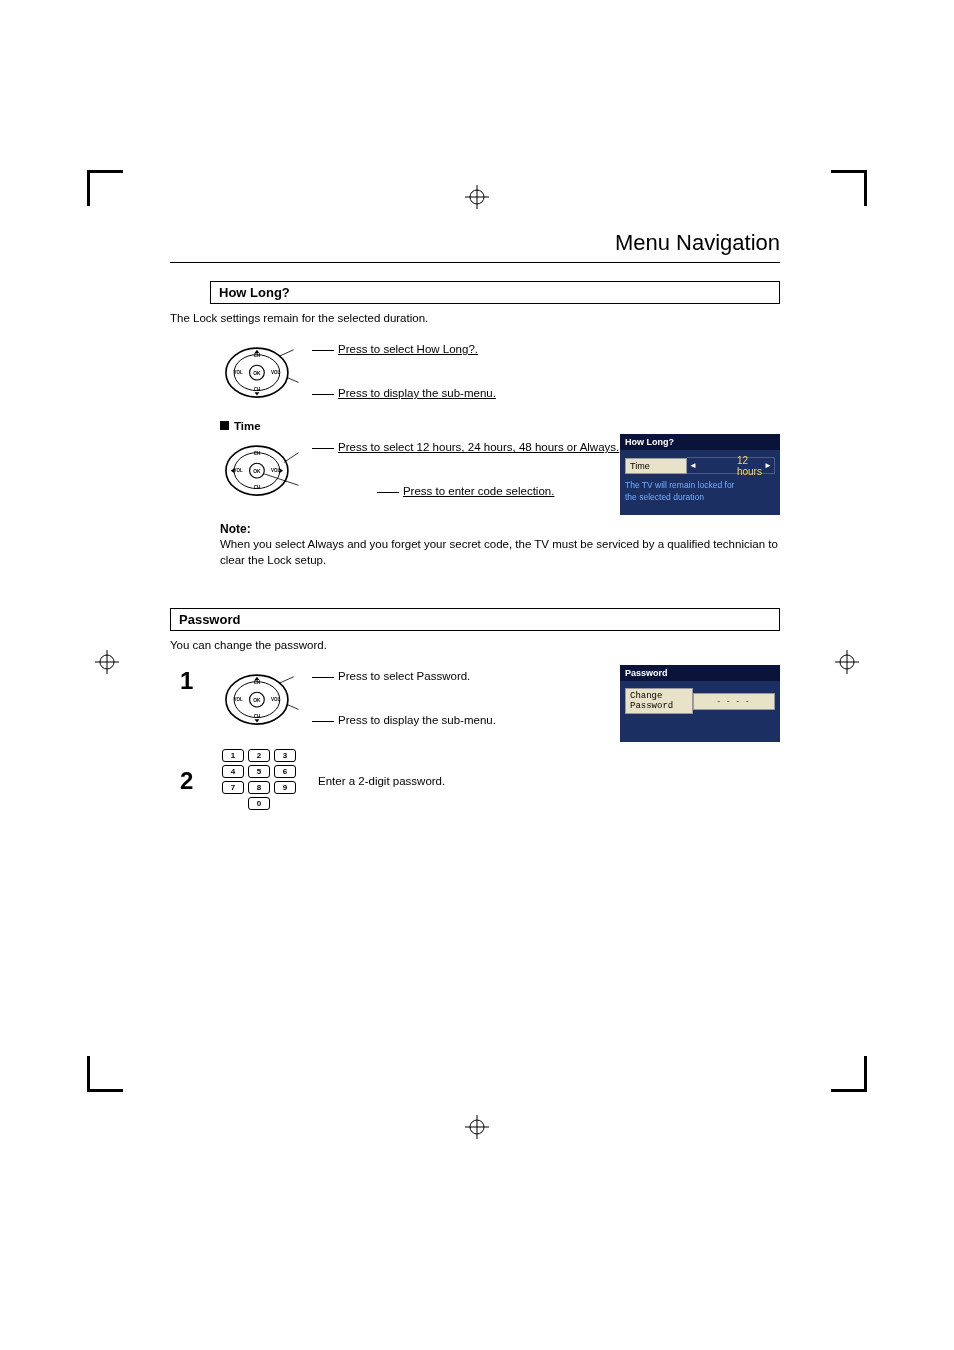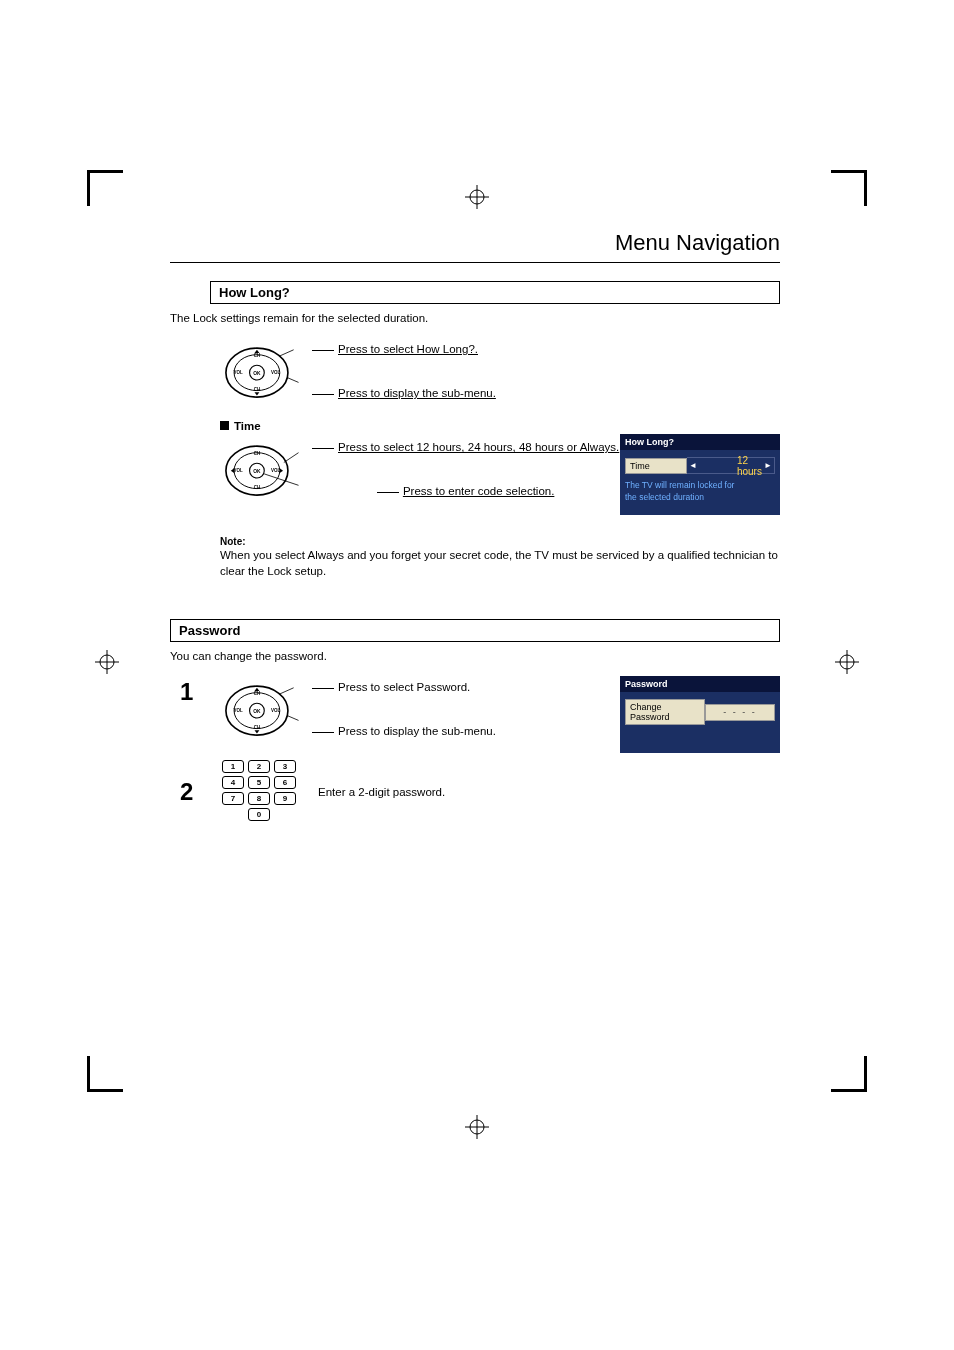--- a/index.html
+++ b/index.html
@@ -41,21 +41,21 @@
   .osd { position:absolute; width:160px; background:#1b2f63; color:#fff; font-size:9px; }
   .osd-title { background:#0a143a; padding:3px 5px; font-weight:bold; }
   .osd-body { padding:7px 5px 12px; }
   .osd-row { display:flex; align-items:center; }
   .osd-cell-l { background:#e8e2c8; color:#000; padding:2px 4px; width:62px; border:1px solid #999; }
   .osd-cell-r { flex:1; display:flex; align-items:center; justify-content:space-between; padding:0 2px; border:1px solid #4a5a8a; border-left:none; height:17px; }
   .osd-val { color:#ffd54a; font-size:10px;margin-left:40px; }
   .osd-arrow { color:#fff; font-size:8px; }
   .osd-note { color:#6fb0ff; margin-top:6px; line-height:1.35; font-size:8.5px; }
   .osd2 .osd-cell-r { background:#e8e2c8; color:#444; border:1px solid #999; justify-content:center; letter-spacing:2px; }
-  .note-h { font-weight:bold; font-size:10px; margin-top:36px; margin-left:50px; }
+  .note-h { font-weight:bold; font-size:12px; margin-top:22px; margin-left:50px; }
   .note-t { font-size:11.5px; margin-left:50px; line-height:1.4; width:560px; }
   .step-n { font-size:24px; font-weight:bold; width:40px; flex-shrink:0; }
   .keypad { width:78px; flex-shrink:0; margin-right:20px; }
   .keypad .krow { display:flex; justify-content:center; gap:4px; margin-bottom:3px; }
   .key { width:22px; height:13px; border:1.4px solid #000; border-radius:3px; font-size:8px; font-weight:bold; display:flex; align-items:center; justify-content:center; }
 </style>
 </head>
 <body>
 
 <div class="crop-mark crop-top">
@@ -193,21 +193,21 @@
       <div class="desc-col">
         <div>Press to select Password.</div>
         <div>Press to display the sub-menu.</div>
       </div>
     </div>
 
     <div class="osd osd2" style="top:-2px; right:0;">
       <div class="osd-title">Password</div>
       <div class="osd-body" style="padding-bottom:28px;">
         <div class="osd-row">
-          <div class="osd-cell-l" style="width:80px;">Change Password</div>
+          <div class="osd-cell-l" style="width:68px;font-family:Liberation Mono, monospace;">Change Password</div>
           <div class="osd-cell-r">- - - -</div>
         </div>
       </div>
     </div>
   </div>
 
   <div class="row" style="margin-left:10px; margin-top:20px; align-items:center;">
     <div class="step-n">2</div>
     <div class="keypad">
       <div class="krow">

